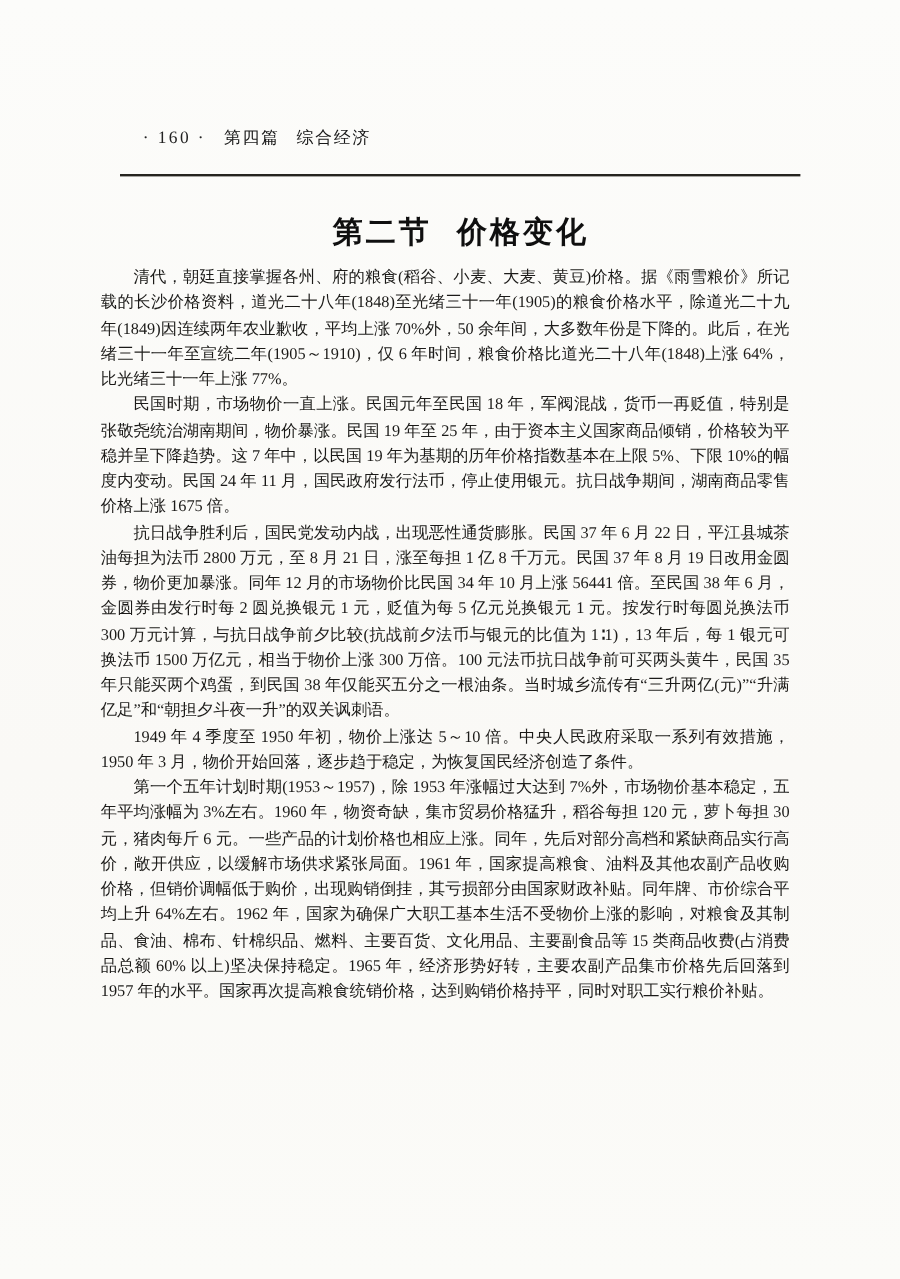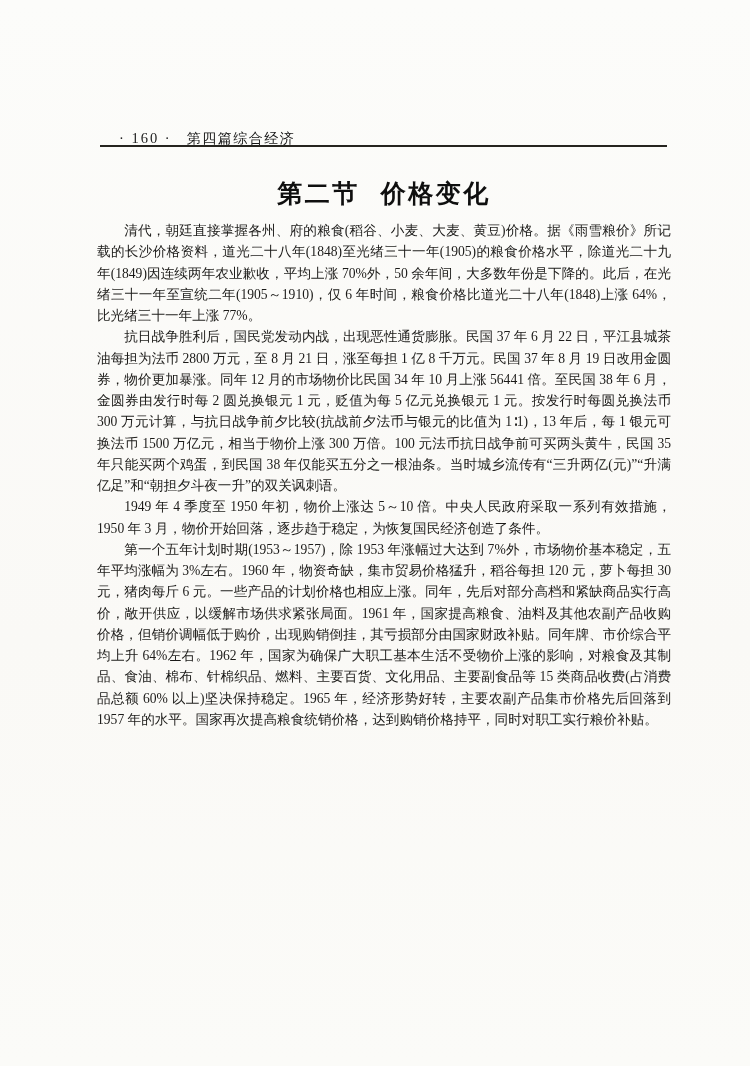--- a/index.html
+++ b/index.html
@@ -14,41 +14,41 @@
     position: absolute;
     top: 0; left: 0;
     width: 750px;
     height: 1066px;
     background: linear-gradient(180deg, #fcfcfa 0%, #faf9f6 60%, #fbfbf8 100%);
     color: #1b1b1b;
     font-family: "Liberation Serif", serif;
   }
   .running-head {
     position: absolute;
-    top: 130px;
+    top: 106px;
     left: 119px;
     display: flex;
     align-items: baseline;
     white-space: nowrap;
   }
   .page-number {
     font-size: 14.5px;
     letter-spacing: 2px;
     color: #222;
     font-family: "Liberation Serif", serif;
   }
   .part-label, .part-title {
     font-family: "Liberation Sans", sans-serif;
     font-weight: normal;
     font-size: 14px;
     letter-spacing: 1.5px;
     color: #171717;
   }
   .part-label { margin-left: 15px; }
-  .part-title { }
+  .part-title { margin-left: 14px; }
   .head-rule {
     position: absolute;
     top: 145px;
     left: 100px;
     width: 567px;
     height: 2px;
     background: #26241f;
   }
   .section-title {
     position: absolute;
@@ -64,21 +64,21 @@
     color: #0f0f0f;
     white-space: nowrap;
   }
   .title-gap {
     display: inline-block;
     width: 21px;
   }
   .body-text {
     position: absolute;
     top: 220px;
-    left: 97px;
+    left: 84px;
     width: 574px;
   }
   .body-text p {
     margin: 0;
     padding: 0;
     font-size: 13.6px;
     line-height: 21.25px;
     text-align: justify;
     text-justify: inter-ideograph;
     text-indent: 2em;
@@ -96,18 +96,19 @@
     <span class="part-label">第四篇</span>
     <span class="part-title">综合经济</span>
   </div>
 
   <div class="head-rule"></div>
 
   <h1 class="section-title"><span>第二节</span><span class="title-gap"></span><span>价格变化</span></h1>
 
   <main class="body-text">
     <p>清代，朝廷直接掌握各州、府的粮食(稻谷、小麦、大麦、黄豆)价格。据《雨雪粮价》所记载的长沙价格资料，道光二十八年(1848)至光绪三十一年(1905)的粮食价格水平，除道光二十九年(1849)因连续两年农业歉收，平均上涨 70%外，50 余年间，大多数年份是下降的。此后，在光绪三十一年至宣统二年(1905～1910)，仅 6 年时间，粮食价格比道光二十八年(1848)上涨 64%，比光绪三十一年上涨 77%。</p>
+    <p>民国时期，市场物价一直上涨。民国元年至民国 18 年，军阀混战，货币一再贬值，特别是张敬尧统治湖南期间，物价暴涨。民国 19 年至 25 年，由于资本主义国家商品倾销，价格较为平稳并呈下降趋势。这 7 年中，以民国 19 年为基期的历年价格指数基本在上限 5%、下限 10%的幅度内变动。民国 24 年 11 月，国民政府发行法币，停止使用银元。抗日战争期间，湖南商品零售价格上涨 1675 倍。</p>
     <p>抗日战争胜利后，国民党发动内战，出现恶性通货膨胀。民国 37 年 6 月 22 日，平江县城茶油每担为法币 2800 万元，至 8 月 21 日，涨至每担 1 亿 8 千万元。民国 37 年 8 月 19 日改用金圆券，物价更加暴涨。同年 12 月的市场物价比民国 34 年 10 月上涨 56441 倍。至民国 38 年 6 月，金圆券由发行时每 2 圆兑换银元 1 元，贬值为每 5 亿元兑换银元 1 元。按发行时每圆兑换法币 300 万元计算，与抗日战争前夕比较(抗战前夕法币与银元的比值为 1∶1)，13 年后，每 1 银元可换法币 1500 万亿元，相当于物价上涨 300 万倍。100 元法币抗日战争前可买两头黄牛，民国 35 年只能买两个鸡蛋，到民国 38 年仅能买五分之一根油条。当时城乡流传有“三升两亿(元)”“升满亿足”和“朝担夕斗夜一升”的双关讽刺语。</p>
     <p>1949 年 4 季度至 1950 年初，物价上涨达 5～10 倍。中央人民政府采取一系列有效措施，1950 年 3 月，物价开始回落，逐步趋于稳定，为恢复国民经济创造了条件。</p>
     <p>第一个五年计划时期(1953～1957)，除 1953 年涨幅过大达到 7%外，市场物价基本稳定，五年平均涨幅为 3%左右。1960 年，物资奇缺，集市贸易价格猛升，稻谷每担 120 元，萝卜每担 30 元，猪肉每斤 6 元。一些产品的计划价格也相应上涨。同年，先后对部分高档和紧缺商品实行高价，敞开供应，以缓解市场供求紧张局面。1961 年，国家提高粮食、油料及其他农副产品收购价格，但销价调幅低于购价，出现购销倒挂，其亏损部分由国家财政补贴。同年牌、市价综合平均上升 64%左右。1962 年，国家为确保广大职工基本生活不受物价上涨的影响，对粮食及其制品、食油、棉布、针棉织品、燃料、主要百货、文化用品、主要副食品等 15 类商品收费(占消费品总额 60% 以上)坚决保持稳定。1965 年，经济形势好转，主要农副产品集市价格先后回落到 1957 年的水平。国家再次提高粮食统销价格，达到购销价格持平，同时对职工实行粮价补贴。</p>
   </main>
 
 </div>
 
 </body></html>

